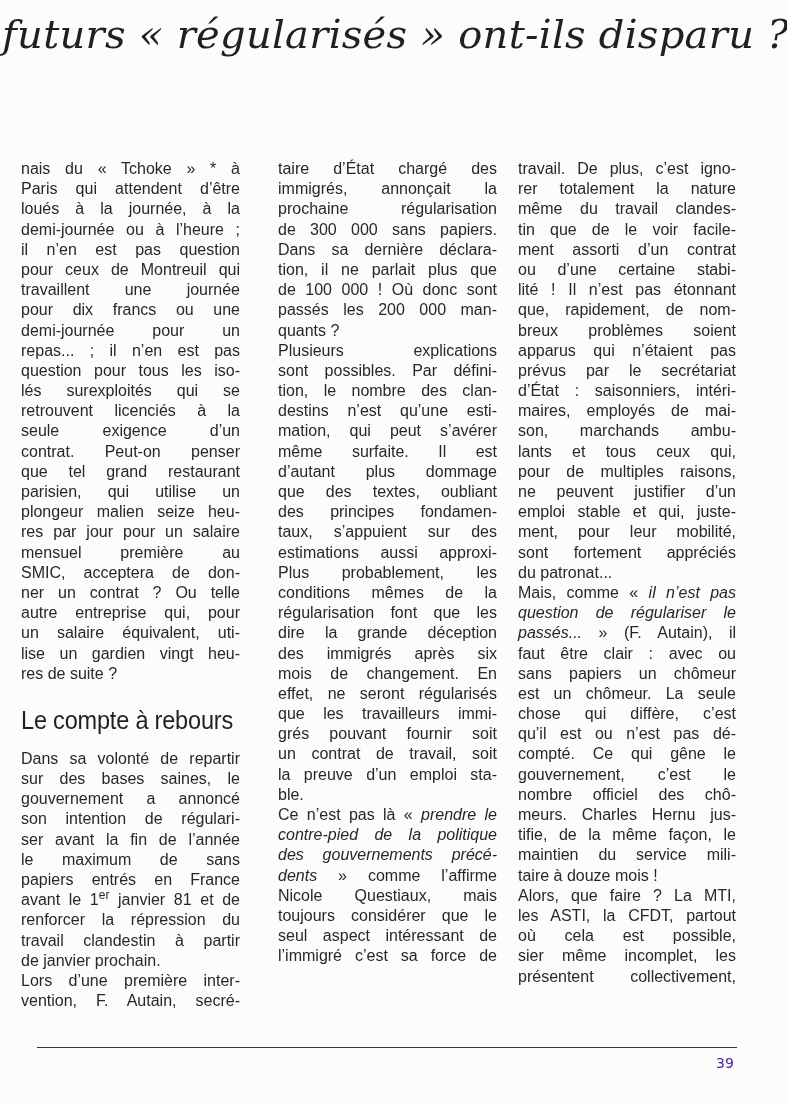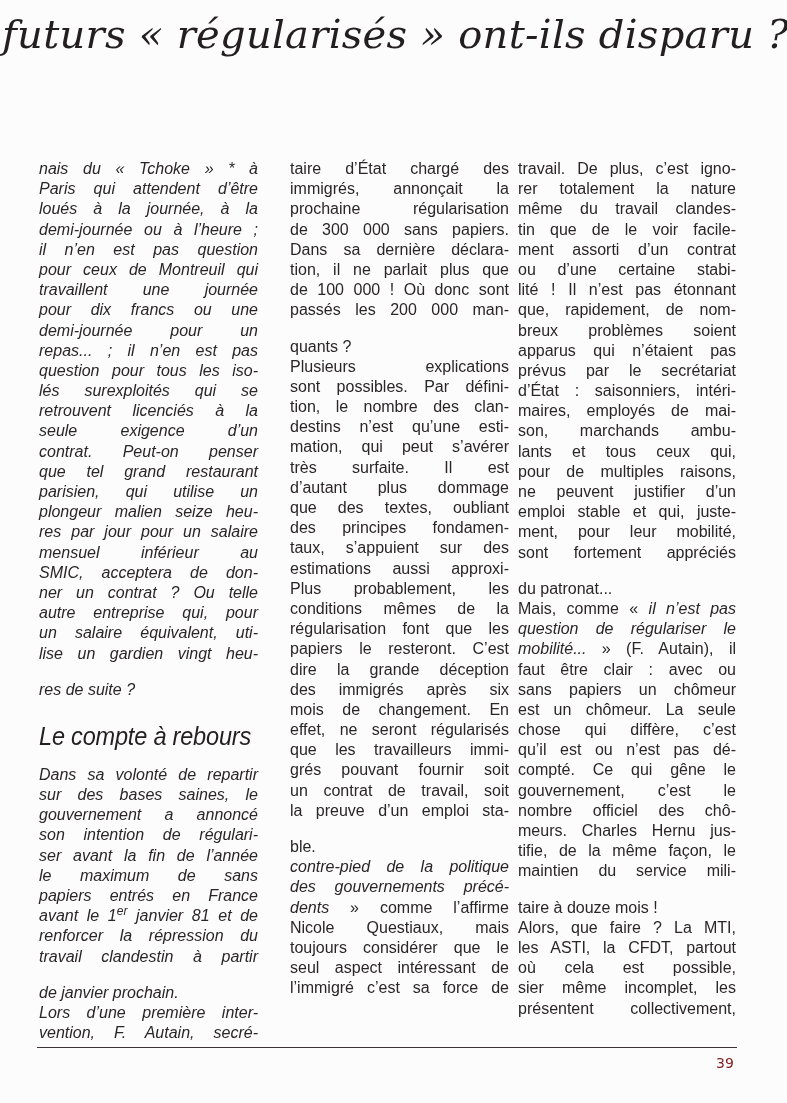--- a/index.html
+++ b/index.html
@@ -14,40 +14,40 @@
     font-size: 40px; line-height: 48px; color: #231f20;
     letter-spacing: 0.3px; white-space: nowrap;
   }
   .col {
     position: absolute; top: 159px; width: 219px;
     font-family: "Liberation Sans", sans-serif;
     font-size: 16px; line-height: 20.2px;
     text-align: justify; text-align-last: auto;
     color: #2a2628;
   }
-  .col1 { left: 39px; font-style: italic; }
-  .col2 { left: 290px; width: 219px; }
+  .col1 { left: 21px; }
+  .col2 { left: 278px; width: 219px; }
   .col3 { left: 518px; width: 218px; }
   .line { display: block; text-align: justify; text-align-last: justify; height: 20.2px; white-space: nowrap; }
-  .line.last { text-align-last: left; margin-top: 16px; }
+  .line.last { text-align-last: left; }
   .subhead {
     font-family: "Liberation Sans", sans-serif;
     font-size: 25px; line-height: 30px; color: #231f20;
     margin: 21px 0 14px 0; display: block; letter-spacing: -0.2px;
     white-space: nowrap; transform: scaleX(0.94); transform-origin: left;
   }
   i { font-style: italic; }
   sup { font-size: 12px; line-height: 0; vertical-align: 6px; }
   .rule {
     position: absolute; left: 37px; top: 1047px; width: 700px; height: 1px;
     background: #3a3436;
   }
   .pagenum {
     position: absolute; left: 716px; top: 1055px;
-    font-family: "DejaVu Sans", sans-serif; font-size: 14px; color: #7f1d1d;
+    font-family: "DejaVu Sans", sans-serif; font-size: 14px; color: #4c1d95;
   }
 </style>
 </head>
 <body>
 
 <div class="title">futurs « régularisés » ont-ils disparu ?</div>
 
 <div class="col col1">
   <span class="line">nais du « Tchoke » * à</span>
   <span class="line">Paris qui attendent d’être</span>
@@ -61,21 +61,21 @@
   <span class="line">repas... ; il n’en est pas</span>
   <span class="line">question pour tous les iso-</span>
   <span class="line">lés surexploités qui se</span>
   <span class="line">retrouvent licenciés à la</span>
   <span class="line">seule exigence d’un</span>
   <span class="line">contrat. Peut-on penser</span>
   <span class="line">que tel grand restaurant</span>
   <span class="line">parisien, qui utilise un</span>
   <span class="line">plongeur malien seize heu-</span>
   <span class="line">res par jour pour un salaire</span>
-  <span class="line">mensuel inférieur au</span>
+  <span class="line">mensuel première au</span>
   <span class="line">SMIC, acceptera de don-</span>
   <span class="line">ner un contrat ? Ou telle</span>
   <span class="line">autre entreprise qui, pour</span>
   <span class="line">un salaire équivalent, uti-</span>
   <span class="line">lise un gardien vingt heu-</span>
   <span class="line last">res de suite ?</span>
 
   <span class="subhead">Le compte à rebours</span>
 
   <span class="line">Dans sa volonté de repartir</span>
@@ -101,39 +101,39 @@
   <span class="line">Dans sa dernière déclara-</span>
   <span class="line">tion, il ne parlait plus que</span>
   <span class="line">de 100 000 ! Où donc sont</span>
   <span class="line">passés les 200 000 man-</span>
   <span class="line last">quants ?</span>
   <span class="line">Plusieurs explications</span>
   <span class="line">sont possibles. Par défini-</span>
   <span class="line">tion, le nombre des clan-</span>
   <span class="line">destins n’est qu’une esti-</span>
   <span class="line">mation, qui peut s’avérer</span>
-  <span class="line">très surfaite. Il est</span>
+  <span class="line">même surfaite. Il est</span>
   <span class="line">d’autant plus dommage</span>
   <span class="line">que des textes, oubliant</span>
   <span class="line">des principes fondamen-</span>
   <span class="line">taux, s’appuient sur des</span>
   <span class="line">estimations aussi approxi-</span>
   <span class="line">Plus probablement, les</span>
   <span class="line">conditions mêmes de la</span>
   <span class="line">régularisation font que les</span>
-  <span class="line">papiers le resteront. C’est</span>
   <span class="line">dire la grande déception</span>
   <span class="line">des immigrés après six</span>
   <span class="line">mois de changement. En</span>
   <span class="line">effet, ne seront régularisés</span>
   <span class="line">que les travailleurs immi-</span>
   <span class="line">grés pouvant fournir soit</span>
   <span class="line">un contrat de travail, soit</span>
   <span class="line">la preuve d’un emploi sta-</span>
   <span class="line last">ble.</span>
+  <span class="line"><span>Ce n’est pas là « </span><i>prendre le</i></span>
   <span class="line"><i>contre-pied de la politique</i></span>
   <span class="line"><i>des gouvernements précé-</i></span>
   <span class="line"><i>dents</i><span> » comme l’affirme</span></span>
   <span class="line">Nicole Questiaux, mais</span>
   <span class="line">toujours considérer que le</span>
   <span class="line">seul aspect intéressant de</span>
   <span class="line">l’immigré c’est sa force de</span>
 </div>
 
 <div class="col col3">
@@ -153,21 +153,21 @@
   <span class="line">son, marchands ambu-</span>
   <span class="line">lants et tous ceux qui,</span>
   <span class="line">pour de multiples raisons,</span>
   <span class="line">ne peuvent justifier d’un</span>
   <span class="line">emploi stable et qui, juste-</span>
   <span class="line">ment, pour leur mobilité,</span>
   <span class="line">sont fortement appréciés</span>
   <span class="line last">du patronat...</span>
   <span class="line"><span>Mais, comme « </span><i>il n’est pas</i></span>
   <span class="line"><i>question de régulariser le</i></span>
-  <span class="line"><i>mobilité...</i><span> » (F. Autain), il</span></span>
+  <span class="line"><i>passés...</i><span> » (F. Autain), il</span></span>
   <span class="line">faut être clair : avec ou</span>
   <span class="line">sans papiers un chômeur</span>
   <span class="line">est un chômeur. La seule</span>
   <span class="line">chose qui diffère, c’est</span>
   <span class="line">qu’il est ou n’est pas dé-</span>
   <span class="line">compté. Ce qui gêne le</span>
   <span class="line">gouvernement, c’est le</span>
   <span class="line">nombre officiel des chô-</span>
   <span class="line">meurs. Charles Hernu jus-</span>
   <span class="line">tifie, de la même façon, le</span>

